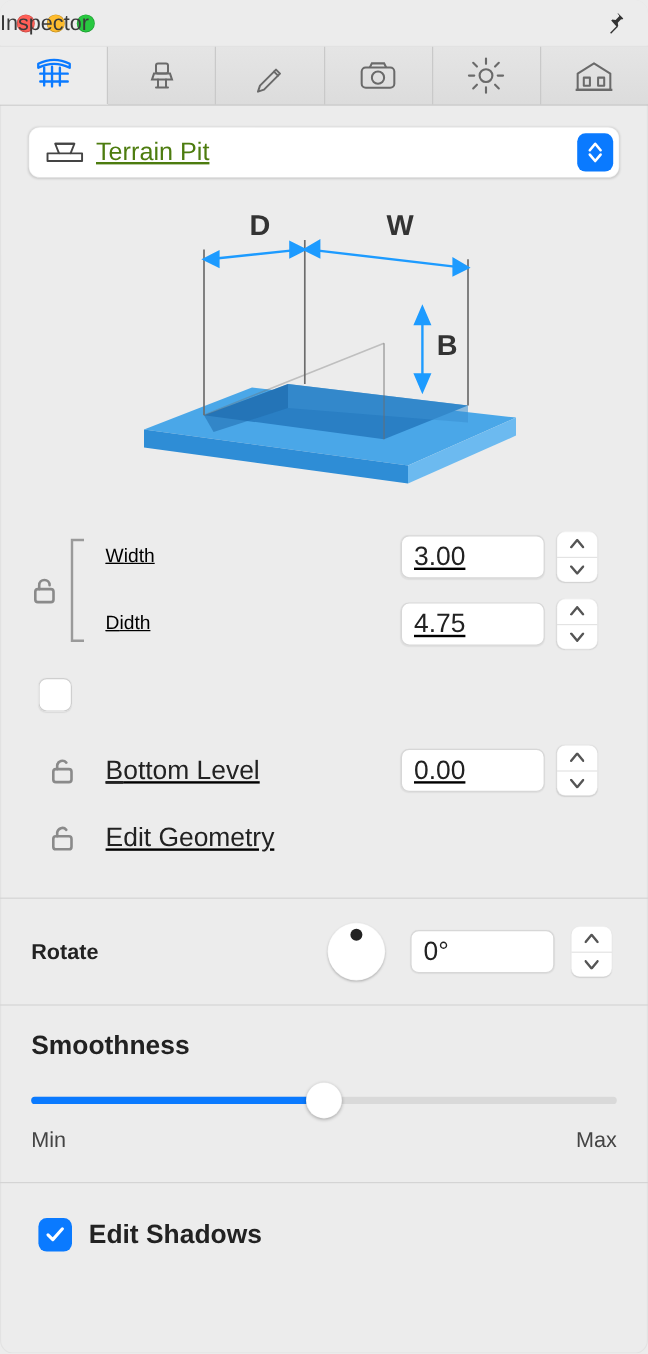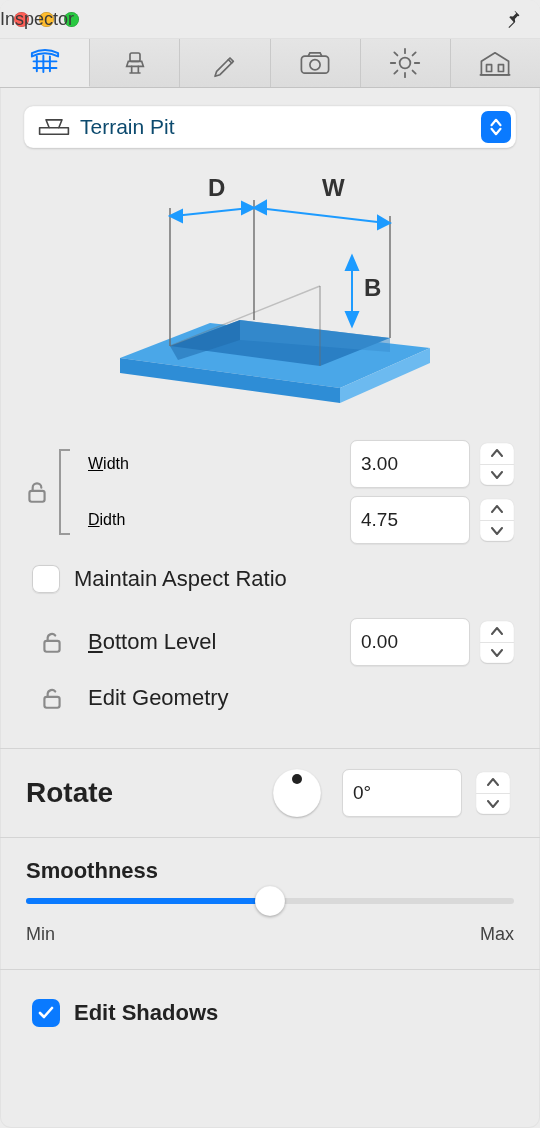--- a/index.html
+++ b/index.html
@@ -93,21 +93,22 @@
     box-shadow: 0 0.5px 2px rgba(0,0,0,0.15), inset 0 0 0 0.5px rgba(0,0,0,0.05);
     display: flex;
     align-items: center;
     padding: 0 6px 0 14px;
     gap: 10px;
     position: relative;
   }
   .popup .icon { color:#444; display:flex; align-items:center; }
   .popup .label {
     font-size: 21px;
-    color: #0c4a6e;
+    color: #4d7c0f;
+    text-decoration: underline;
   }
   .popup .chevrons {
     position: absolute;
     right: 5px;
     top: 5px;
     width: 30px; height: 32px;
     background: #0a7aff;
     border-radius: 7px;
     display:flex; flex-direction:column;
     align-items:center; justify-content:center;
@@ -116,40 +117,41 @@
   }
 
   
   .diagram {
     height: 270px;
     display:flex; align-items:center; justify-content:center;
   }
 
   
   .section {
-    padding: 8px 22px 22px 26px;
+    padding: 8px 38px 22px 26px;
+    text-decoration: underline;
   }
   .row {
     display: grid;
     grid-template-columns: 52px 1fr 120px 38px;
     align-items: center;
     column-gap: 10px;
     height: 56px;
   }
   .row .lbl {
     font-size: 22px;
     color: #222;
   }
   .row .lbl u { text-decoration: underline; text-underline-offset: 2px; }
   .input {
-    height: 48px;
+    height: 36px;
     background:#fff;
     border: 1px solid #d7d7d7;
     border-radius: 7px;
-    font-size: 19px;
+    font-size: 22px;
     padding: 0 10px;
     color:#222;
     box-shadow: 0 0.5px 1px rgba(0,0,0,0.06);
   }
   .stepper {
     width: 34px; height: 42px;
     background:#fff;
     border-radius: 7px;
     box-shadow: 0 0.5px 1px rgba(0,0,0,0.12), inset 0 0 0 0.5px rgba(0,0,0,0.05);
     display:flex; flex-direction:column;
@@ -186,40 +188,40 @@
   .divider { height: 1px; background:#d4d4d4; }
 
   
   .rotate-row {
     display:grid;
     grid-template-columns: 1fr 55px 120px 38px;
     align-items:center;
     column-gap: 14px;
     padding: 20px 26px;
   }
-  .rotate-row .title-lbl { font-size:28px; font-weight:600; color:#222; }
+  .rotate-row .title-lbl { font-size:18px; font-weight:600; color:#222; }
   .dial {
     width:48px; height:48px; border-radius:50%;
     background:#fff;
     box-shadow: 0 1px 2px rgba(0,0,0,0.25), inset 0 0 0 0.5px rgba(0,0,0,0.04);
     position:relative;
   }
   .dial .dot {
     position:absolute;
     top:5px; left:50%;
     width:10px; height:10px; border-radius:50%;
     background:#222;
     transform: translateX(-50%);
   }
 
   
   .smooth {
     padding: 20px 26px 24px 26px;
   }
-  .smooth .hdr { font-size:22px; font-weight:600; color:#222; margin-bottom: 2px; }
+  .smooth .hdr { font-size:22px; font-weight:600; color:#222; margin-bottom: 18px; }
   .slider {
     position:relative; height: 30px;
     display:flex; align-items:center;
   }
   .track {
     height:6px; flex:1; background:#d9d9d9; border-radius:3px; position:relative;
   }
   .fill {
     position:absolute; left:0; top:0; bottom:0;
     background:#0a7aff; border-radius:3px;
@@ -414,21 +416,20 @@
         <div>
             <svg width="12" height="8" viewBox="0 0 12 8">
               <path d="M1 1 L6 7 L11 1" stroke="#555" stroke-width="2" fill="none" stroke-linecap="round" stroke-linejoin="round"></path>
             </svg>
           </div>
       </div>
     </div>
 
     <div class="check-row" style="margin-top:6px;">
       <div class="checkbox"></div>
-      <div class="check-label">Maintain Aspect Ratio</div>
     </div>
 
     <div class="row" style="margin-top:10px;">
       <div class="lockglyph">
         <svg width="26" height="26" viewBox="0 0 24 24" stroke="#8a8a8a" fill="none" stroke-width="2" stroke-linecap="round">
           <rect x="5" y="11" width="14" height="10" rx="2"></rect>
           <path d="M8 11 V8 a4 4 0 0 1 7 -2"></path>
         </svg>
       </div>
       <div class="lbl"><u>B</u><span>ottom Level</span></div>

